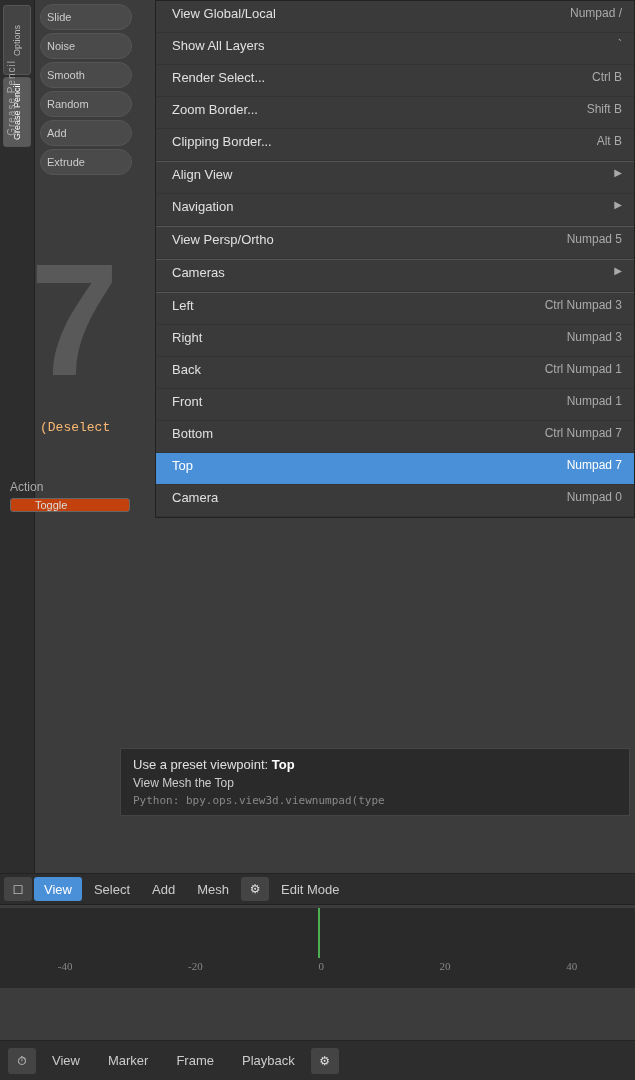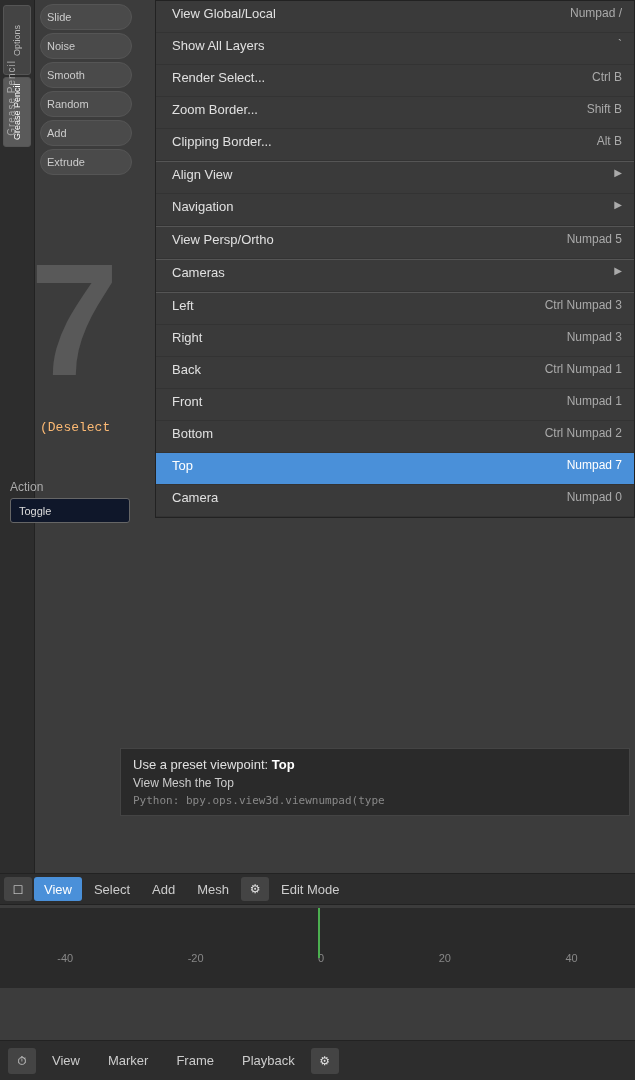--- a/index.html
+++ b/index.html
@@ -91,27 +91,27 @@
       width: 120px;
     }
 
     .action-label {
       color: #aaa;
       font-size: 12px;
       margin-bottom: 4px;
     }
 
     .toggle-btn {
-      height: 25px;
-      background: #0f172a;
+      height: 14px;
+      background: #c2410c;
       border: 1px solid #666;
       border-radius: 3px;
       color: #ddd;
       font-size: 11px;
-      padding: 0 8px;
+      padding: 0 24px;
       display: flex;
       align-items: center;
       gap: 4px;
       cursor: pointer;
     }
 
     
     .big-number {
       position: absolute;
       top: 240px;
@@ -272,24 +272,25 @@
       background: #2a2a2a;
     }
 
     .ruler-marks {
       position: absolute;
       top: 952px;
       left: 0;
       right: 0;
       height: 20px;
       display: flex;
-      align-items: flex-start;
+      align-items: flex-end;
       justify-content: space-around;
       color: #888;
       font-size: 11px;
+      font-family: Liberation Serif, serif;
     }
 
     
     .footer-bar {
       position: absolute;
       top: 1040px;
       left: 0;
       right: 0;
       height: 40px;
       background: #2d2d2d;
@@ -452,21 +453,21 @@
     <span class="item-shortcut">Ctrl Numpad 1</span>
   </div>
 
   <div class="menu-item">
     <span class="item-label">Front</span>
     <span class="item-shortcut">Numpad 1</span>
   </div>
 
   <div class="menu-item">
     <span class="item-label">Bottom</span>
-    <span class="item-shortcut">Ctrl Numpad 2</span>
+    <span class="item-shortcut">Ctrl Numpad 7</span>
   </div>
 
   <div class="menu-item highlighted">
     <span class="item-label">Top</span>
     <span class="item-shortcut">Numpad 7</span>
   </div>
 
   <div class="menu-item disabled">
     <span class="item-label">Camera</span>
     <span class="item-shortcut">Numpad 0</span>

